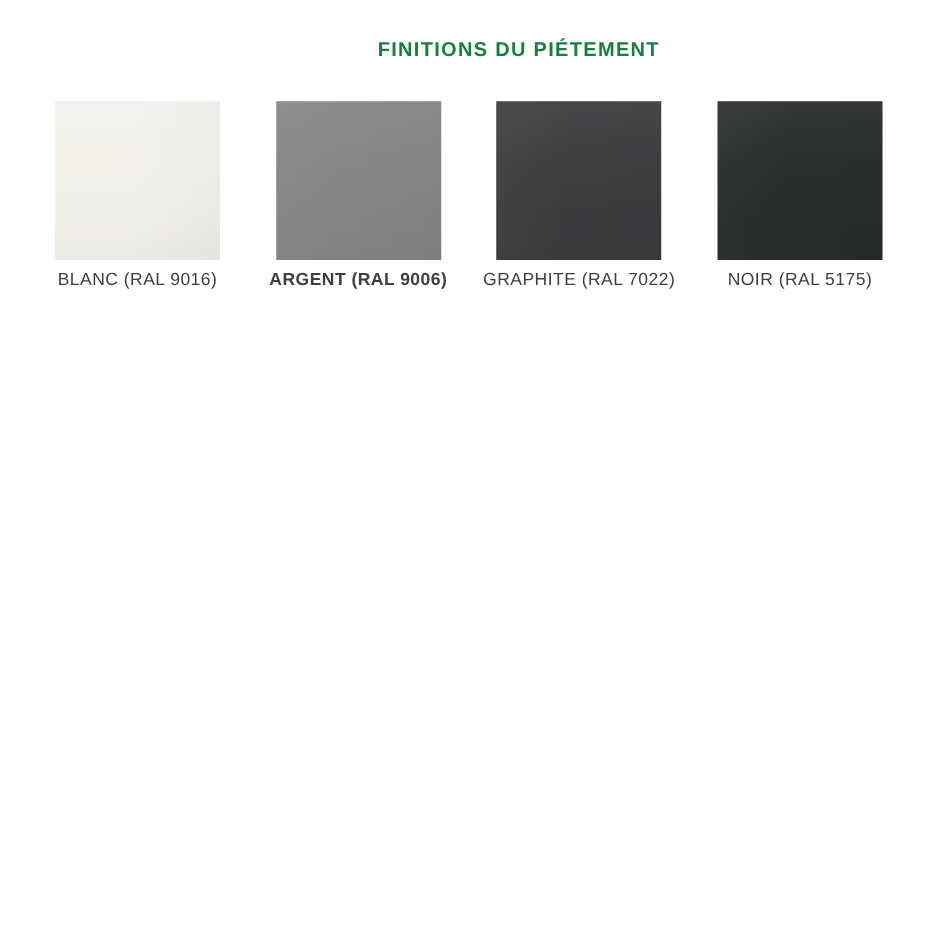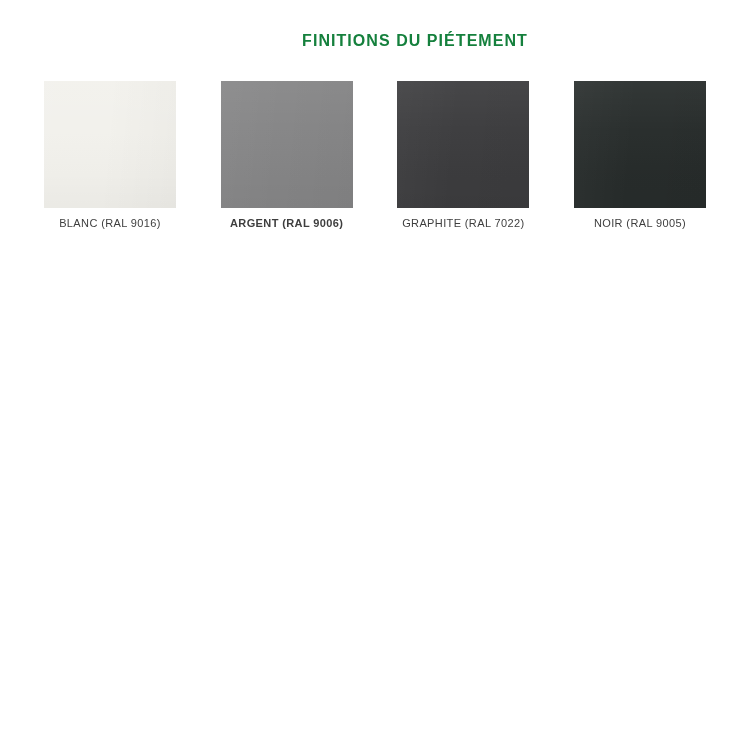--- a/index.html
+++ b/index.html
@@ -73,21 +73,21 @@
     background:
       linear-gradient(180deg, rgba(255,255,255,0.055) 0%, rgba(255,255,255,0.015) 38%,
                       rgba(0,0,0,0.010) 72%, rgba(0,0,0,0.030) 100%),
       linear-gradient(95deg, rgba(255,255,255,0.030) 0%, rgba(255,255,255,0.000) 45%,
                       rgba(0,0,0,0.022) 100%);
     pointer-events: none;
   }
 
   .swatch-label {
     margin-top: 7px;
-    font-size: 11px;
+    font-size: 14px;
     letter-spacing: 0.38px;
     color: #3e3e3e;
     line-height: 16px;
     text-align: center;
     white-space: nowrap;
   }
 </style>
 </head>
 <body>
 
@@ -107,17 +107,17 @@
       <div class="swatch-label" style="color: rgb(62, 62, 62); font-weight: bold;">ARGENT (RAL 9006)</div>
     </div>
 
     <div class="swatch-item">
       <div class="swatch-chip" style="background-color: rgb(60, 60, 62);"></div>
       <div class="swatch-label" style="color: rgb(62, 62, 62);">GRAPHITE (RAL 7022)</div>
     </div>
 
     <div class="swatch-item">
       <div class="swatch-chip" style="background-color: rgb(39, 44, 43);"></div>
-      <div class="swatch-label" style="color: rgb(62, 62, 62);">NOIR (RAL 9005)</div>
+      <div class="swatch-label" style="color: rgb(62, 62, 62);">NOIR (RAL 5175)</div>
     </div>
 
   </div>
 </div>
 
 </body></html>

